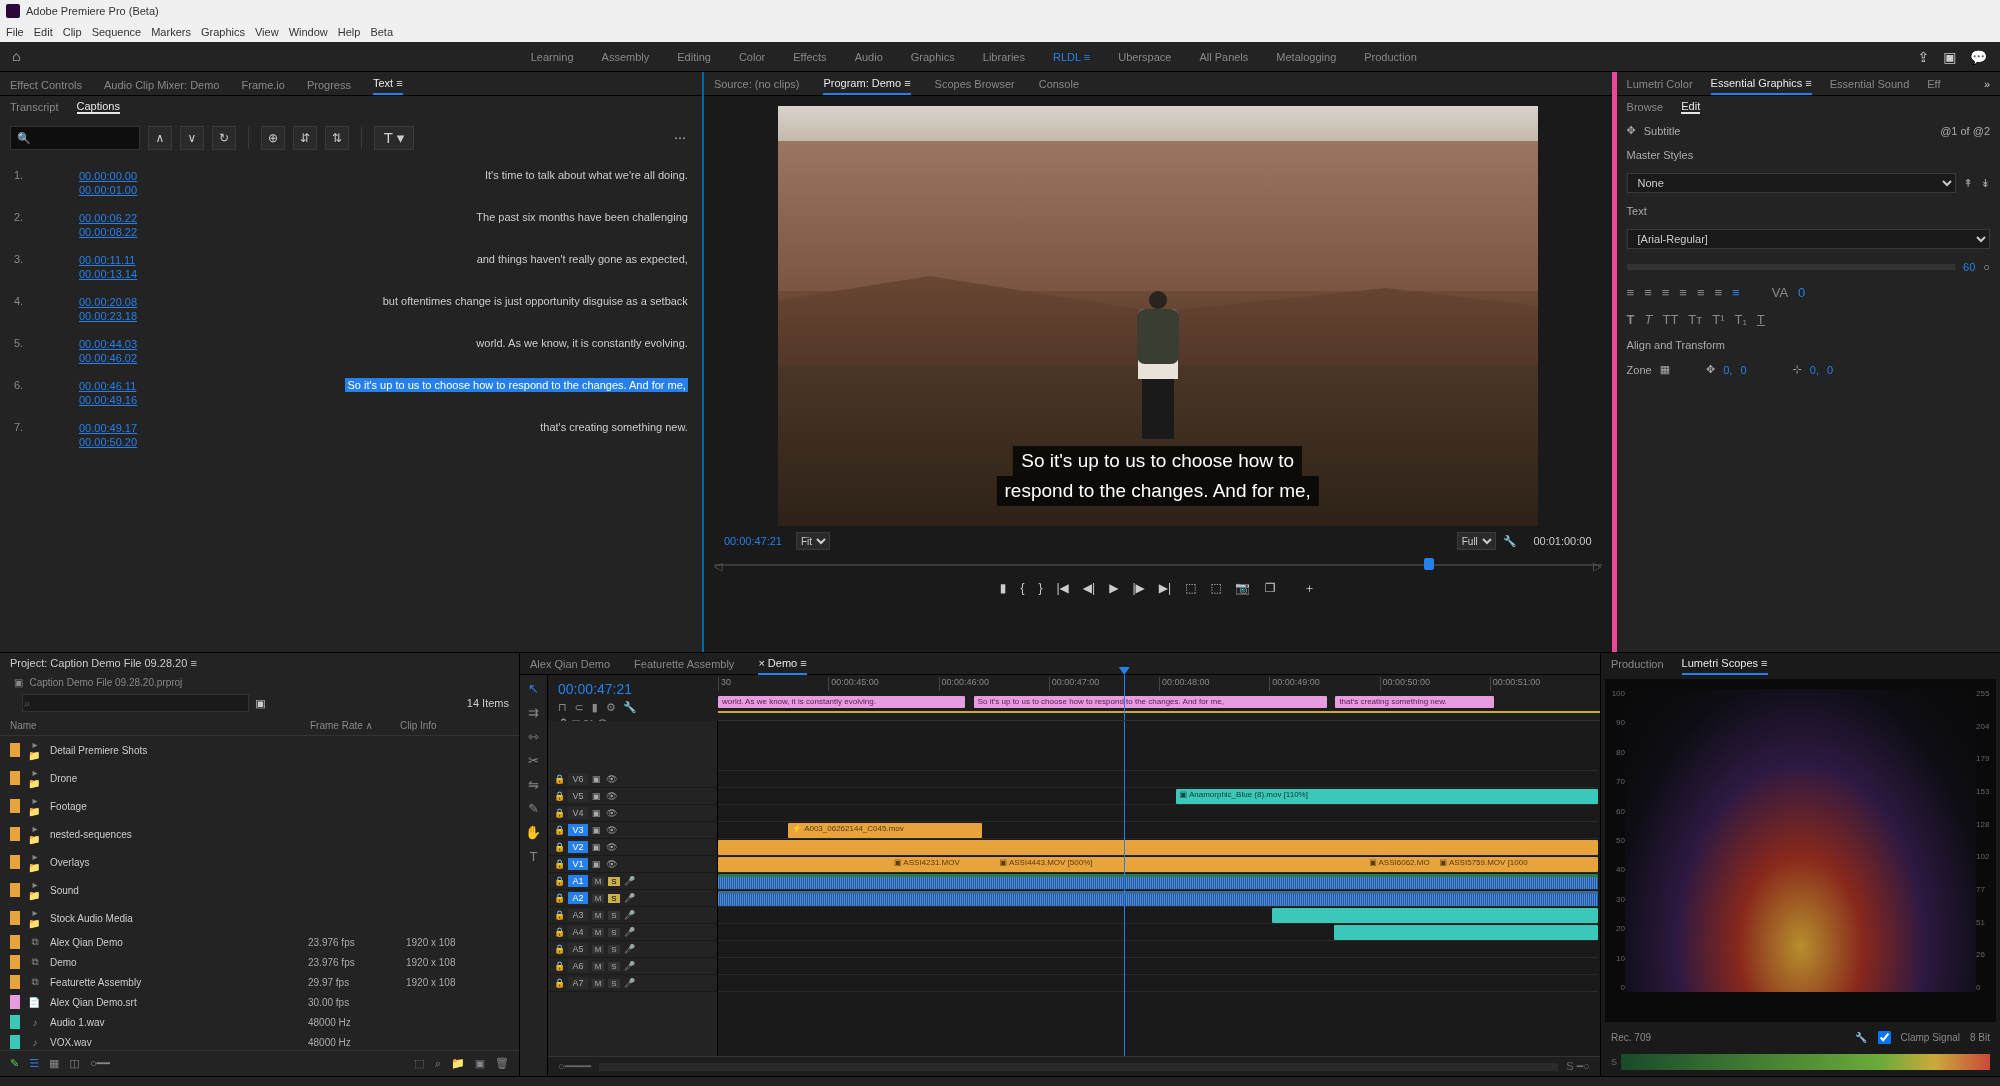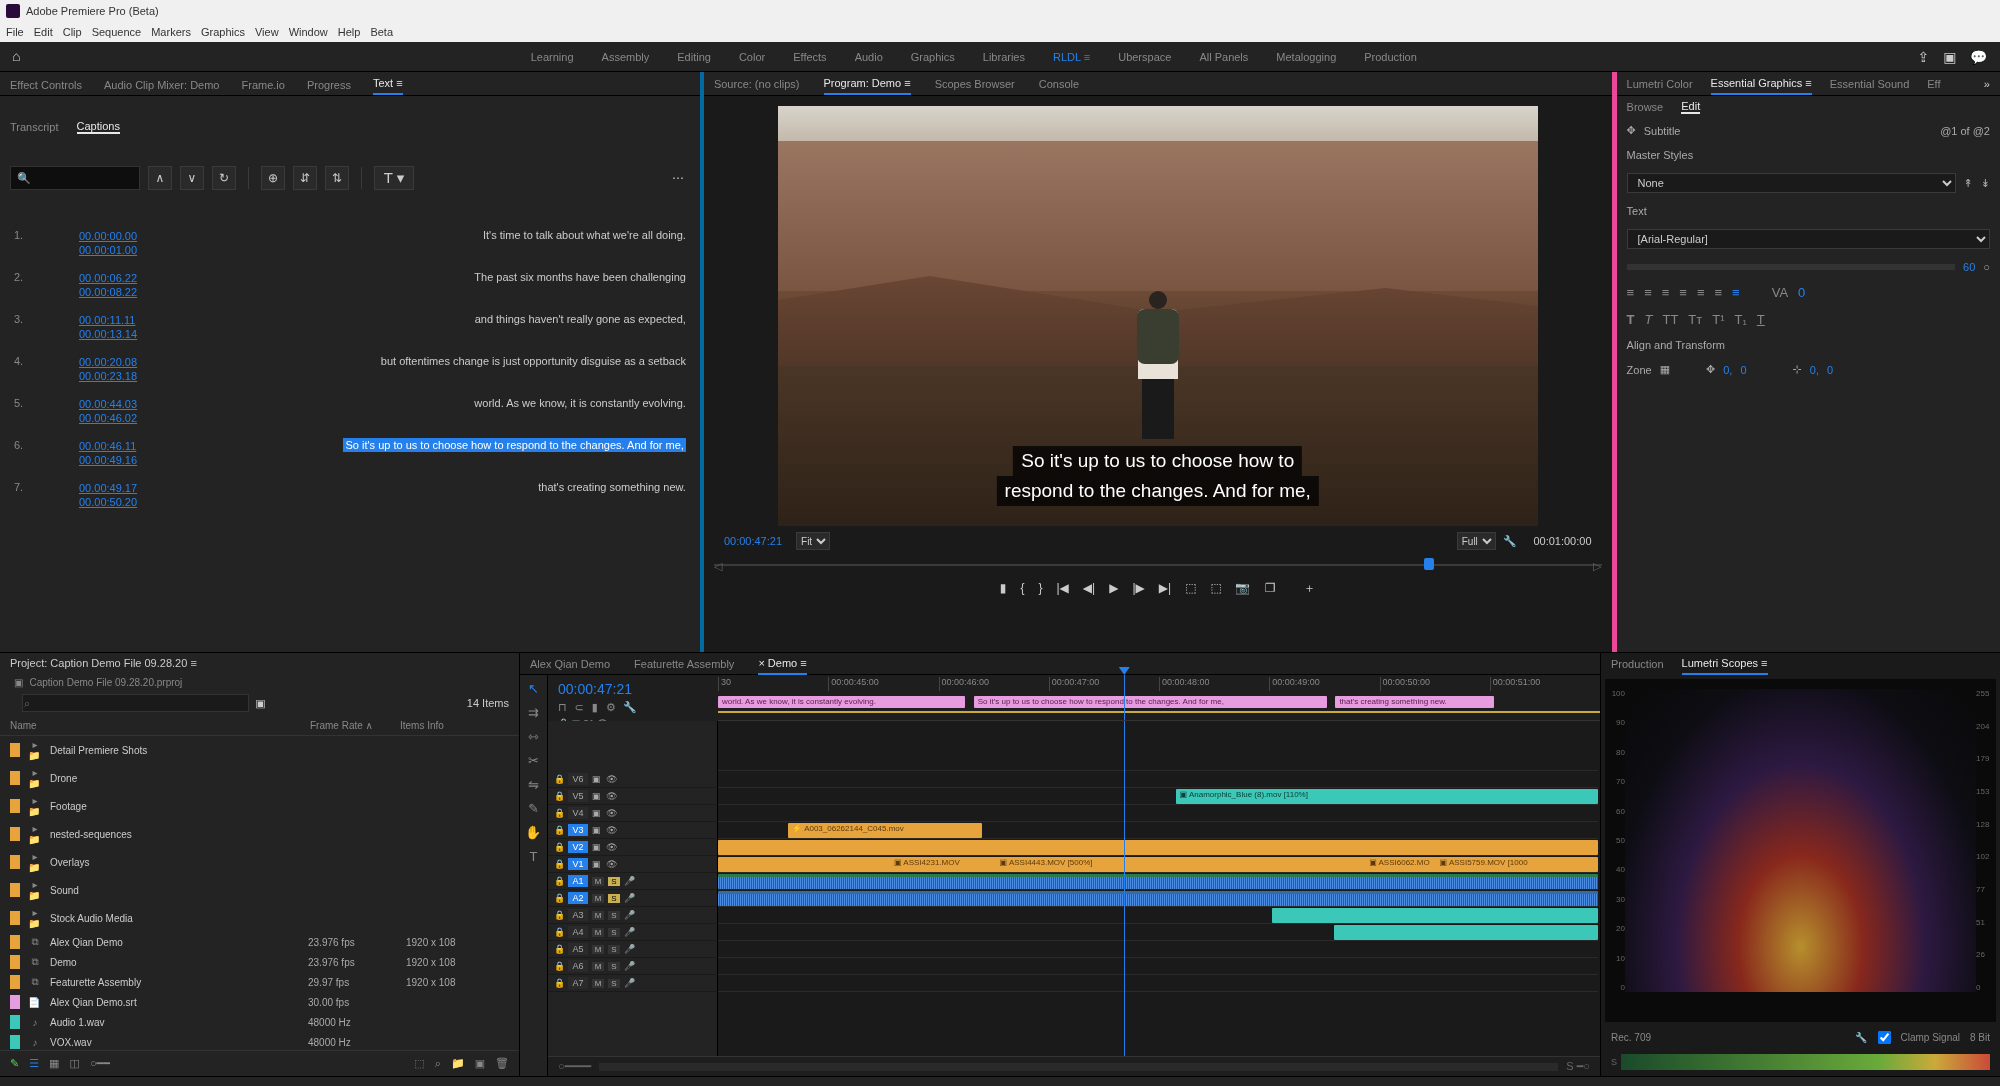--- a/index.html
+++ b/index.html
@@ -8,21 +8,21 @@
 .titlebar .app-icon { width:14px; height:14px; background:#2a0a3a; margin-right:6px; border-radius:2px; }
 .menubar { height:20px; background:#f0f0f0; color:#333; display:flex; align-items:center; padding:0 6px; font-size:11px; gap:10px; }
 .menubar span { cursor:default; }
 .workspace-bar { height:30px; background:#232323; display:flex; align-items:center; padding:0 12px; border-bottom:1px solid #000; }
 .workspace-bar .home { width:18px; height:18px; color:#ccc; font-size:14px; }
 .workspace-bar .ws-list { flex:1; display:flex; justify-content:center; gap:28px; font-size:11px; }
 .workspace-bar .ws-item { color:#888; cursor:pointer; }
 .workspace-bar .ws-item.active { color:#2680eb; }
 .workspace-bar .right-icons { display:flex; gap:14px; color:#ccc; font-size:14px; }
 .main { display:flex; height:580px; }
-.left-col { width:725px; display:flex; flex-direction:column; background:#232323; border-right:4px solid #0369a1;gap:20px;}
+.left-col { width:725px; display:flex; flex-direction:column; background:#232323; border-right:2px solid #0369a1;}
 .panel-tabs { height:24px; display:flex; align-items:flex-end; gap:22px; padding:0 10px; border-bottom:1px solid #000; font-size:11px;}
 .panel-tab { color:#888; padding:4px 0; cursor:pointer; }
 .panel-tab.active { color:#e8e8e8; border-bottom:2px solid #2680eb; }
 .sub-tabs { height:22px; display:flex; align-items:center; gap:18px; padding:0 10px; font-size:11px; }
 .sub-tab { color:#888; cursor:pointer;}
 .sub-tab.active { color:#e8e8e8; border-bottom:2px solid #e8e8e8;}
 .caption-toolbar { height:40px; display:flex; align-items:center; padding:0 10px; gap:8px;}
 .search-box { background:#0e0e0e; border:1px solid #333; height:24px; width:130px; display:flex; align-items:center; padding:0 6px;}
 .tb-btn { width:24px; height:24px; background:#2a2a2a; border:1px solid #3a3a3a; display:flex; align-items:center; justify-content:center; color:#ccc; font-size:12px; cursor:pointer;}
 .tb-sep { width:1px; height:22px; background:#3a3a3a; margin:0 4px;}
@@ -406,21 +406,21 @@
     <div class="proj-search">
       <span style="position:relative;left:14px;z-index:1;color:#666">⌕</span>
       <input style="">
       <span>▣</span>
       <span style="flex:1"></span>
       <span>14 Items</span>
     </div>
     <div class="proj-cols">
       <span class="c1">Name</span>
       <span class="c2"><span>Frame Rate</span> ∧</span>
-      <span class="c3">Items Info</span>
+      <span class="c3">Clip Info</span>
     </div>
     <div class="proj-list" id="proj-list">
         <div class="proj-item">
           <div class="swatch" style="background:#e8a43c"></div>
           <div class="icon">▸ 📁</div>
           <div class="name">Detail Premiere Shots</div>
           <div class="fps"></div>
           <div class="info"></div>
         </div>
         <div class="proj-item">

